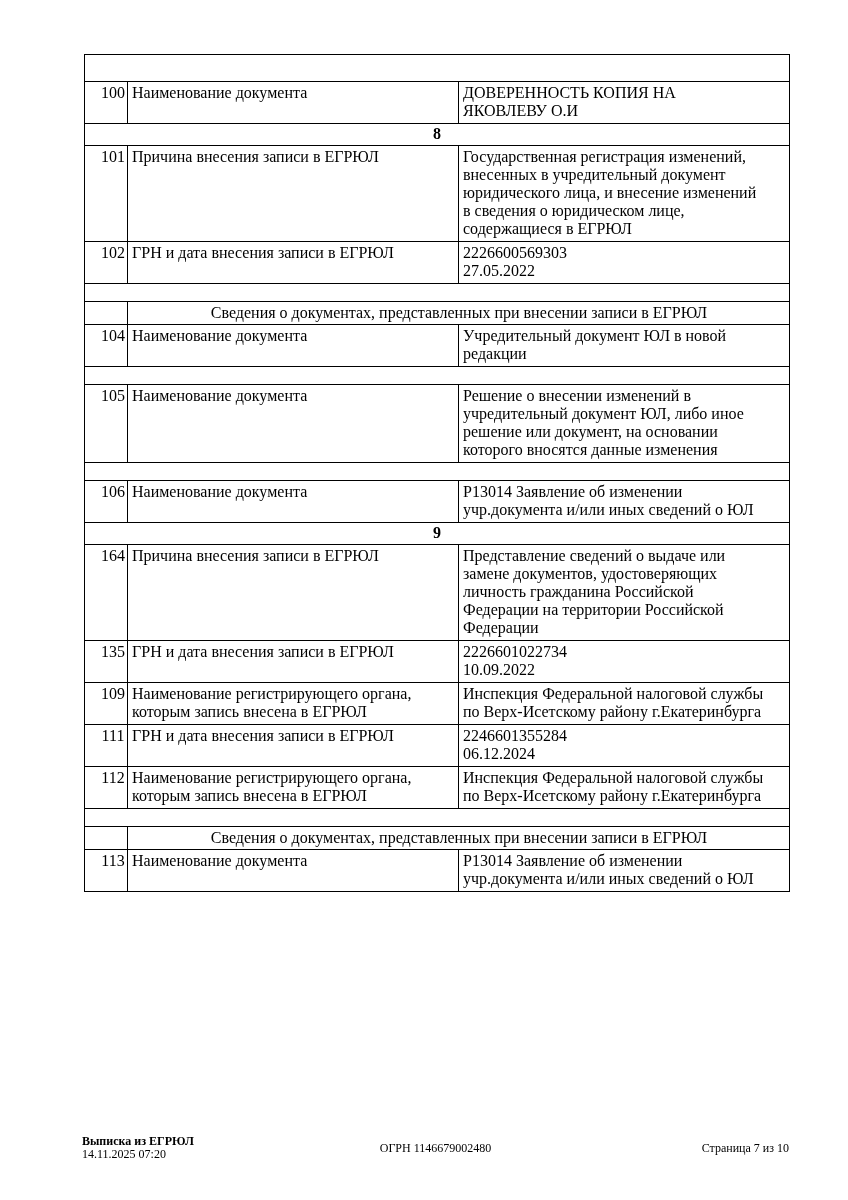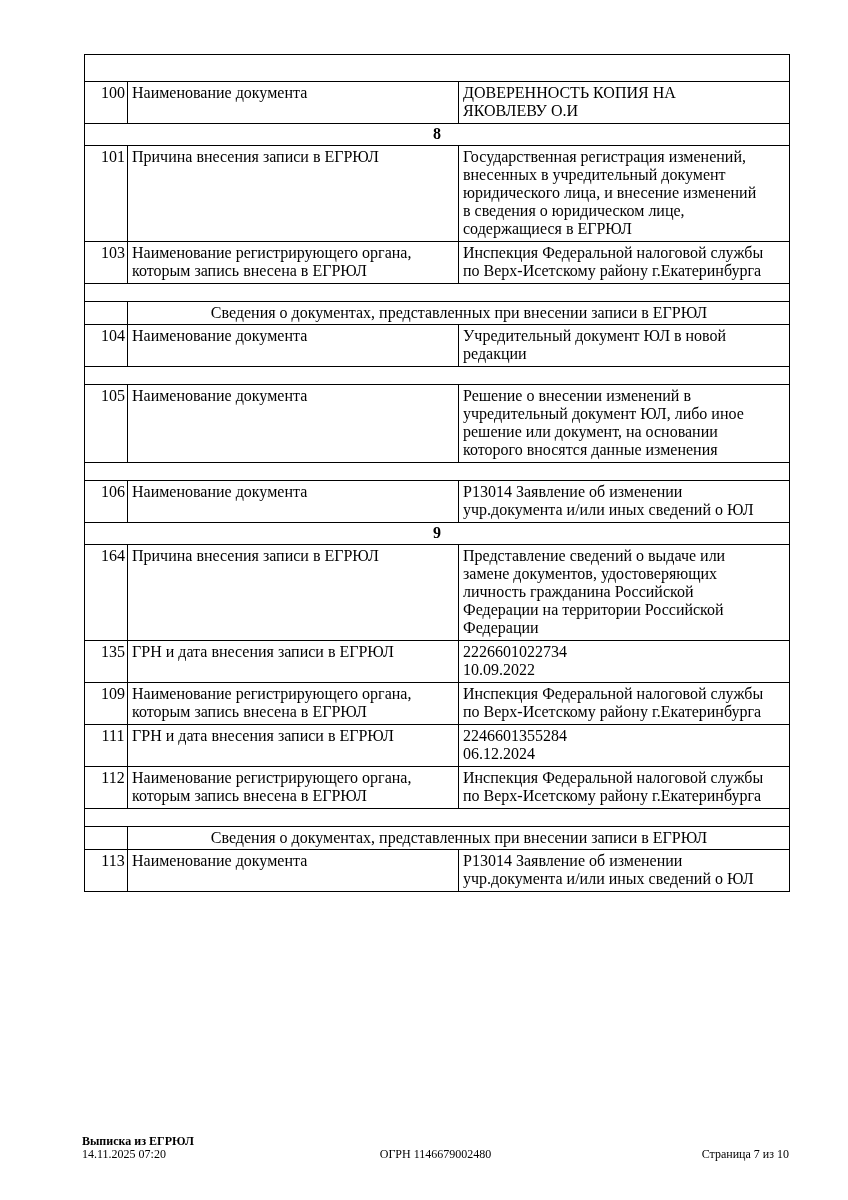--- a/index.html
+++ b/index.html
@@ -45,21 +45,21 @@
     text-align: center;
     padding: 1px 3px 2px 3px;
   }
   tr.subheader td { padding-bottom: 2px; text-align: center; }
   .footer {
     position: absolute;
     left: 82px;
     right: 59px;
     top: 1135px;
     display: flex;
-    align-items: flex-end;
+    align-items: center;
     font-size: 12px;
     line-height: 13px;
   }
   .footer .fl { width: 250px; }
   .footer .fl .l1 { font-weight: bold; }
   .footer .fc { flex: 1; text-align: center; }
   .footer .fr { width: 250px; text-align: right; }
 </style>
 </head>
 <body>
@@ -88,25 +88,24 @@
         <tr>
           <td class="num">101</td>
           <td class="label">Причина внесения записи в ЕГРЮЛ</td>
           <td class="value">Государственная регистрация изменений,
 внесенных в учредительный документ
 юридического лица, и внесение изменений
 в сведения о юридическом лице,
 содержащиеся в ЕГРЮЛ</td>
         </tr>
         <tr>
-          <td class="num">103</td>
-          <td class="label">Наименование регистрирующего органа,
-которым запись внесена в ЕГРЮЛ</td>
-          <td class="value">Инспекция Федеральной налоговой службы
-по Верх-Исетскому району г.Екатеринбурга</td>
+          <td class="num">102</td>
+          <td class="label">ГРН и дата внесения записи в ЕГРЮЛ</td>
+          <td class="value">2226600569303
+27.05.2022</td>
         </tr>
         <tr class="spacer">
           <td colspan="3"></td>
         </tr>
         <tr class="subheader">
           <td class="num"></td>
           <td colspan="2">Сведения о документах, представленных при внесении записи в ЕГРЮЛ</td>
         </tr>
         <tr>
           <td class="num">104</td>

